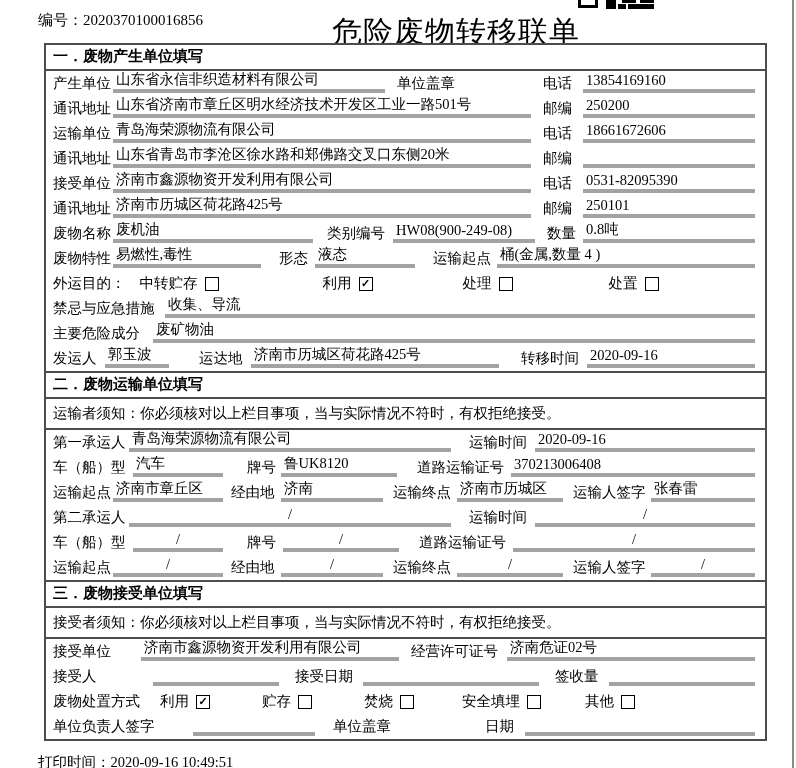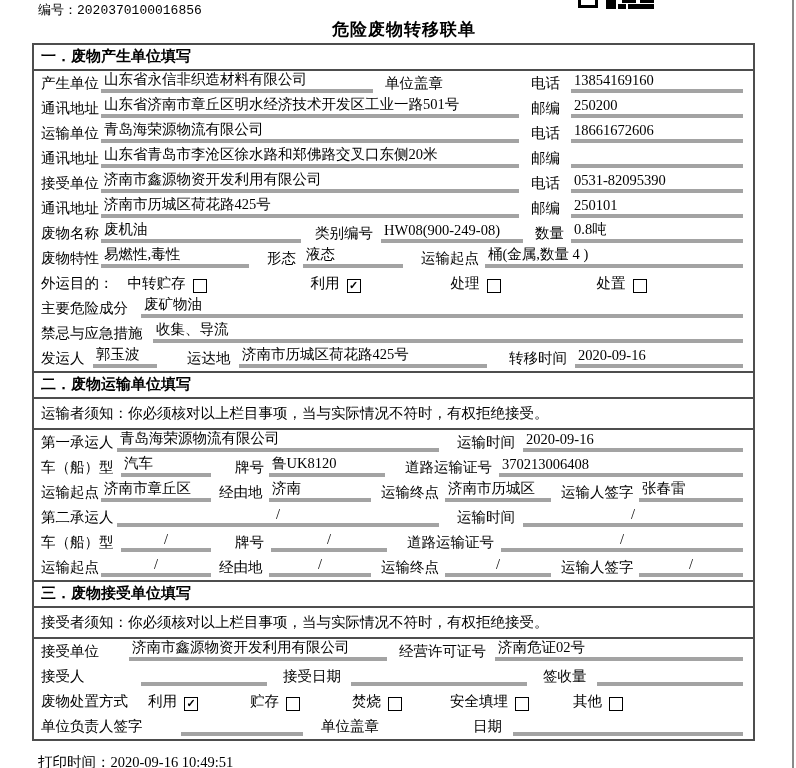--- a/index.html
+++ b/index.html
@@ -1,38 +1,38 @@
 <!DOCTYPE html>
 <html><head>
 <meta charset="utf-8">
 <style>
   html,body{margin:0;padding:0;background:#fff;}
   .page{width:796px;height:768px;position:relative;background:#fff;overflow:hidden;
         font-family:"Liberation Serif","DejaVu Serif",serif;color:#000;}
-  .serial{position:absolute;left:38px;top:1px;font-size:13px;font-family:Liberation Mono, monospace;}
-  .title{position:absolute;left:332px;top:18px;font-size:17px;font-weight:bold;letter-spacing:1px;}
+  .serial{position:absolute;left:38px;top:11px;font-size:15px;}
+  .title{position:absolute;left:332px;top:12px;font-size:30px;font-weight:normal;letter-spacing:1px;}
   .qr{position:absolute;left:578px;top:0;width:78px;height:10px;}
   .qr i{position:absolute;background:#000;}
   .qr .hollow{background:transparent;border:3px solid #000;border-top:none;}
   .edge{position:absolute;right:2px;top:0;width:2px;height:768px;background:#8a8a8a;}
-  .form{position:absolute;left:32px;top:43px;width:723px;border:2px solid #4d4d4d;box-sizing:border-box;background:#fff;}
+  .form{position:absolute;left:44px;top:43px;width:723px;border:2px solid #4d4d4d;box-sizing:border-box;background:#fff;}
   .sec-hdr{height:24px;line-height:23px;font-weight:bold;font-size:15px;padding-left:7px;border-bottom:2px solid #4d4d4d;}
   .sec-hdr.mid{border-top:2px solid #4d4d4d;}
   .notice{height:29px;line-height:29px;font-size:14.5px;padding-left:7px;border-bottom:2px solid #4d4d4d;}
   .row{display:flex;align-items:flex-end;height:25px;padding:0 10px 3px 7px;
        font-size:14.5px;white-space:nowrap;box-sizing:border-box;}
   .lbl{flex:none;}
   .val{border-bottom:4px solid #a3a3a3;padding:0 3px;box-sizing:border-box;overflow:hidden;}
   .fill{flex:1 1 auto;min-width:0;}
   .sp{flex:1 1 auto;}
   .ctr{text-align:center;}
   .rcol{flex:none;width:212px;display:flex;align-items:flex-end;}
   .rcol .lbl{width:40px;flex:none;}
   .rcol .val{flex:1;}
-  .opt{display:inline-flex;align-items:flex-end;}
+  .opt{display:inline-flex;align-items:center;}
   .cb{flex:none;display:inline-block;width:12px;height:12px;border:1.5px solid #000;
       margin-left:7px;font-size:11px;line-height:11px;text-align:center;font-weight:bold;}
   .footer{position:absolute;left:38px;top:753px;font-size:14.5px;}
 </style>
 </head>
 <body>
 
 <div class="page">
 
   <div class="serial"><span>编号：</span><span>2020370100016856</span></div>
@@ -142,27 +142,27 @@
           <span>处理</span>
           <span class="cb"></span>
         </span>
       <span class="opt" style="margin-left:96px">
           <span>处置</span>
           <span class="cb"></span>
         </span>
     </div>
 
     <div class="row">
+      <span class="lbl" style="width:106px">禁忌与应急措施</span>
+      <span class="val fill" style="margin-left:6px">收集、导流</span>
+    </div>
+
+    <div class="row">
       <span class="lbl" style="width:92px">主要危险成分</span>
       <span class="val fill" style="margin-left:8px">废矿物油</span>
-    </div>
-
-    <div class="row">
-      <span class="lbl" style="width:106px">禁忌与应急措施</span>
-      <span class="val fill" style="margin-left:6px">收集、导流</span>
     </div>
 
 
     <div class="row">
       <span class="lbl" style="width:48px">发运人</span>
       <span class="val" style="width:64px;margin-left:4px">郭玉波</span>
       <span class="lbl" style="margin-left:30px;width:48px">运达地</span>
       <span class="val" style="width:248px;margin-left:4px">济南市历城区荷花路425号</span>
       <span class="lbl" style="margin-left:22px;width:60px">转移时间</span>
       <span class="val fill" style="margin-left:6px">2020-09-16</span>

